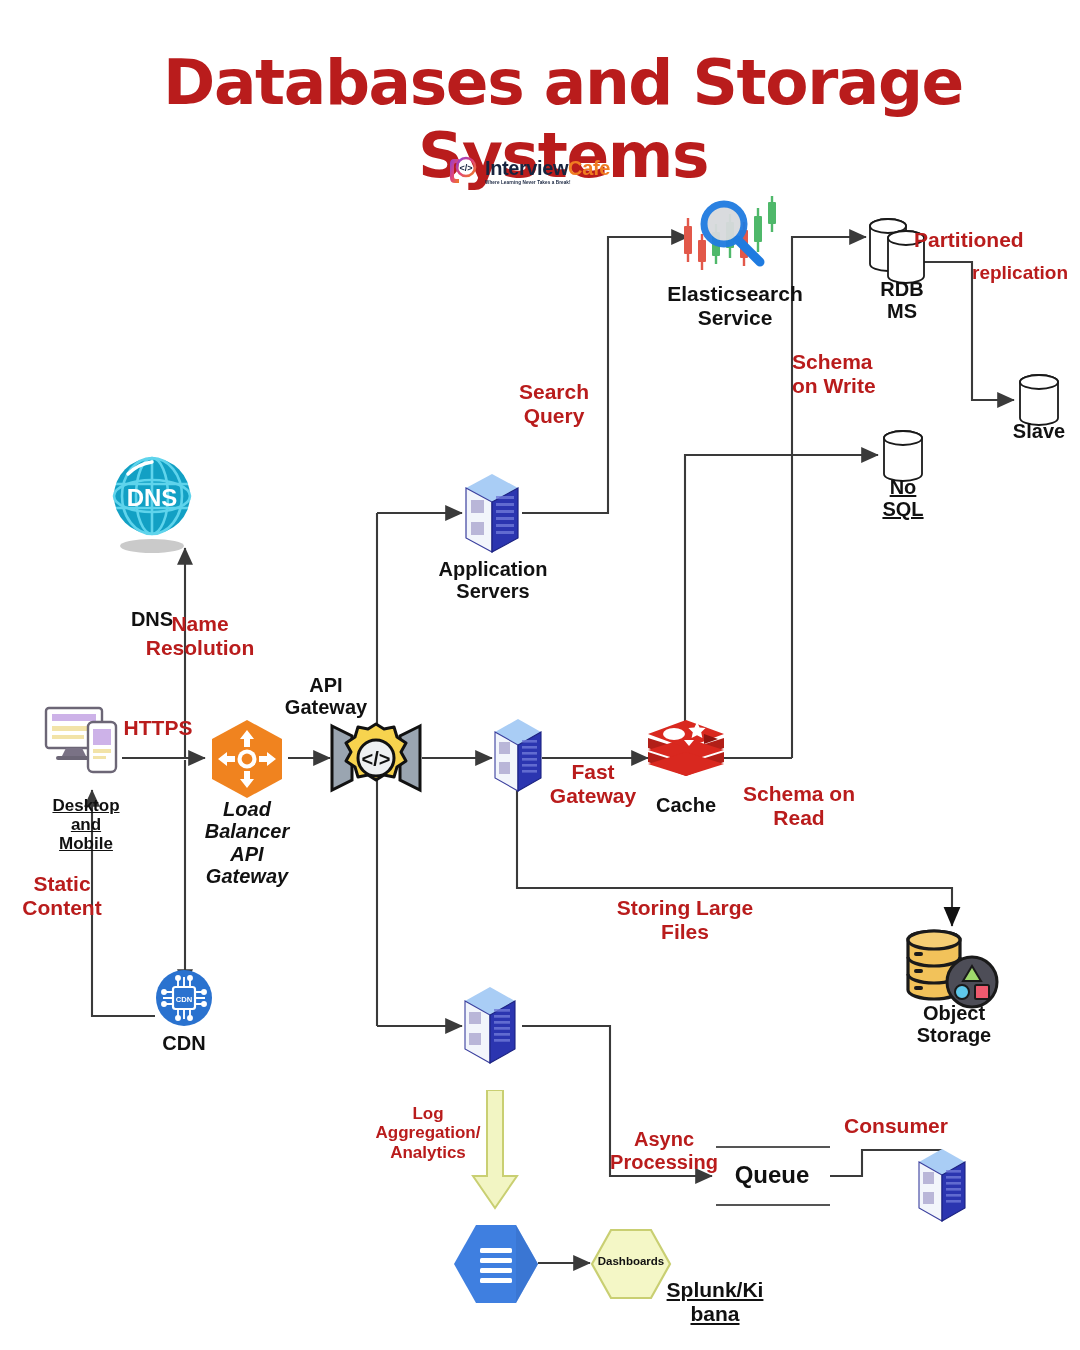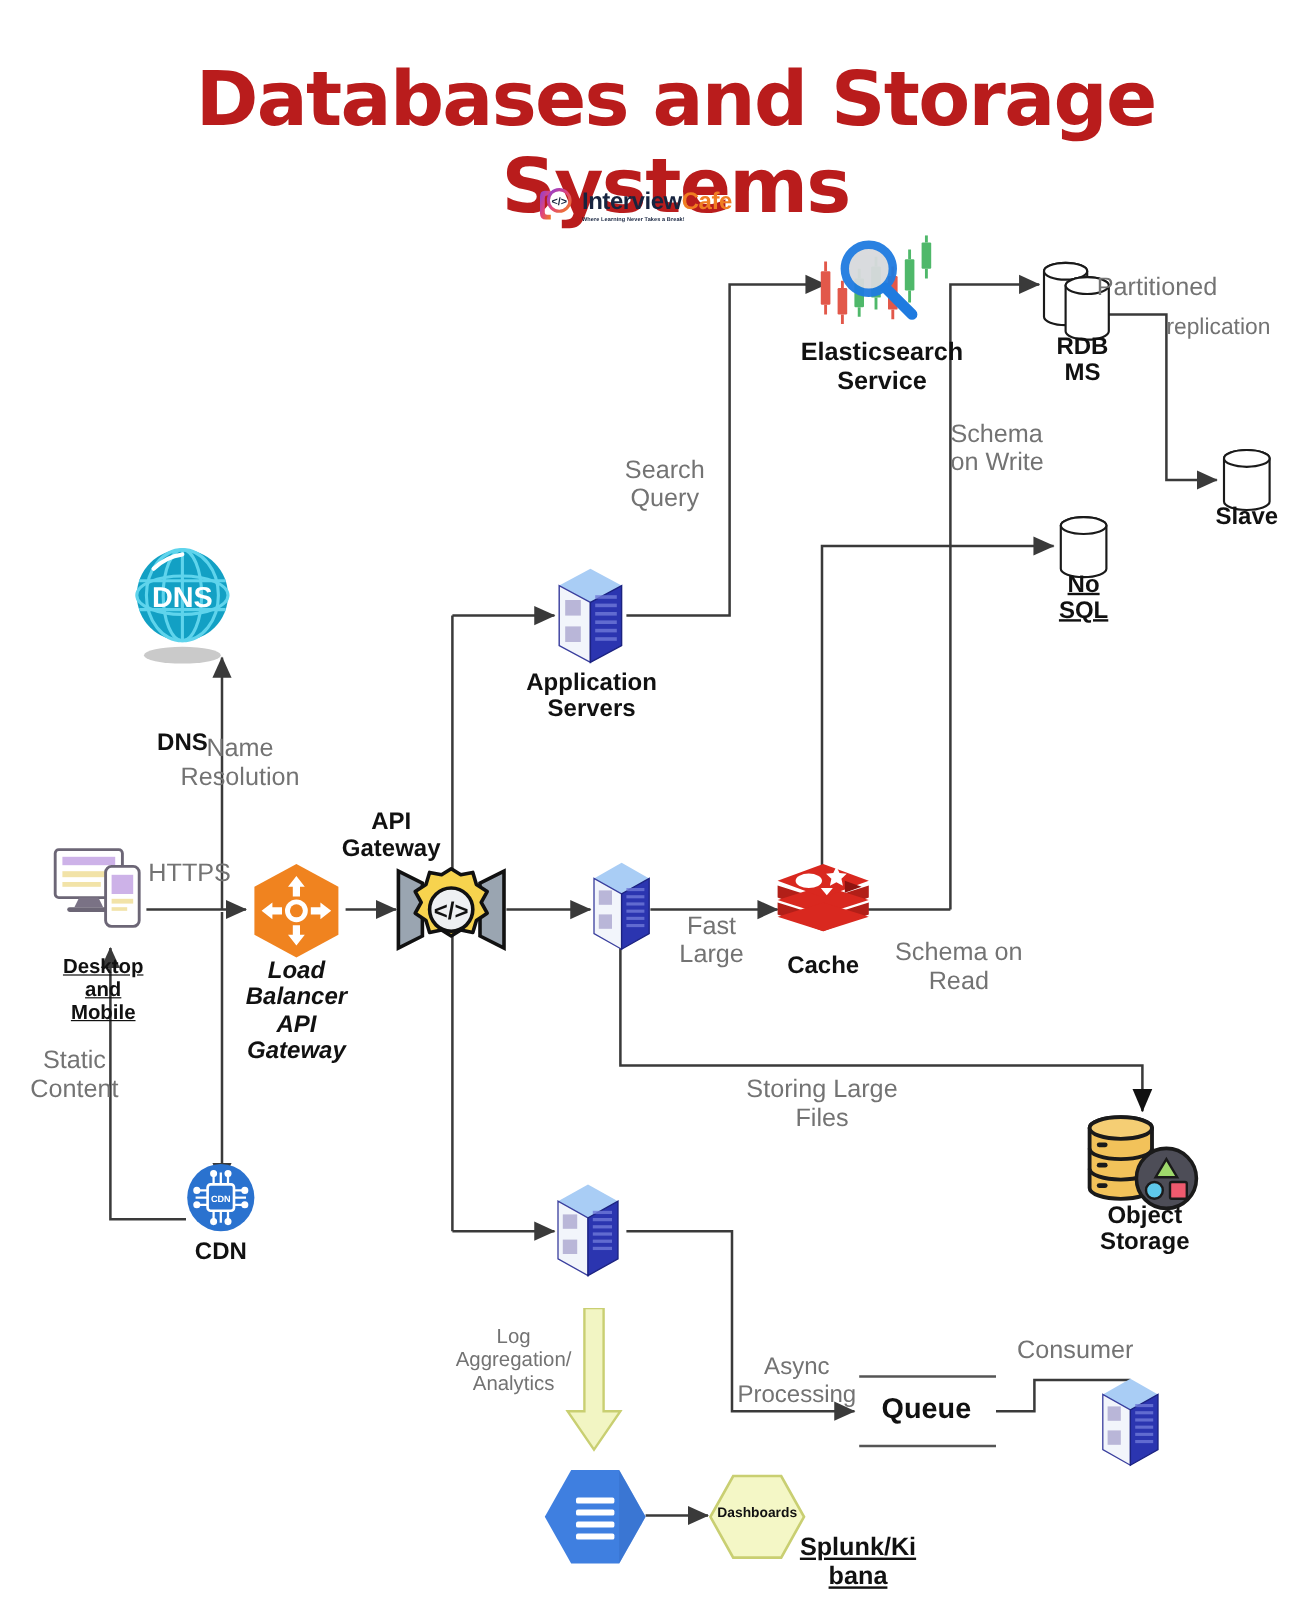--- a/index.html
+++ b/index.html
@@ -2,21 +2,21 @@
 <html><head>
 <meta charset="utf-8">
 <style>
   html,body{margin:0;padding:0;background:#ffffff;}
   body{width:1080px;height:1350px;position:relative;overflow:hidden;
        font-family:"Liberation Sans",sans-serif;color:#111;}
   #stage{position:absolute;inset:0;width:1080px;height:1350px;}
   svg.wires{position:absolute;left:0;top:0;width:1080px;height:1350px;pointer-events:none;}
   .node{position:absolute;}
   .lbl{position:absolute;text-align:center;font-weight:700;color:#111;line-height:1.12;white-space:pre-line;}
-  .edge-lbl{position:absolute;text-align:center;font-weight:400;color:#737373;line-height:1.14;white-space:pre-line;}
+  .edge-lbl{position:absolute;text-align:center;font-weight:700;color:#b91c1c;line-height:1.14;white-space:pre-line;}
   .title{position:absolute;left:0;top:46px;width:1080px;text-align:center;
          font-size:63px;font-weight:900;letter-spacing:-1.4px;color:#b91c1c;
          font-family:"DejaVu Sans","Liberation Sans",sans-serif;margin-left:23px;}
   
   .logo{position:absolute;left:448px;top:152px;width:190px;height:38px;display:flex;align-items:center;gap:7px;}
   .logo-mark{width:30px;height:32px;position:relative;flex:0 0 auto;}
   .logo-text{font-size:20px;font-weight:800;letter-spacing:-.4px;line-height:1;}
   .logo-text .a{color:#17243f;}
   .logo-text .b{color:#f07d22;}
   .logo-tag{font-size:4.6px;font-weight:700;color:#17243f;letter-spacing:.1px;margin-top:2px;}
@@ -422,21 +422,21 @@
   <div class="edge-lbl" style="left:122px;top:716px;width:72px;font-size:21px;">HTTPS</div>
   <div class="edge-lbl" style="left:8px;top:872px;width:108px;font-size:21px;">Static
 Content</div>
   <div class="edge-lbl" style="left:494px;top:380px;width:120px;font-size:21px;">Search
 Query</div>
   <div class="edge-lbl" style="left:792px;top:350px;width:128px;font-size:21px;text-align:left;">Schema
 on Write</div>
   <div class="edge-lbl" style="left:914px;top:228px;width:120px;font-size:21px;text-align:left;">Partitioned</div>
   <div class="edge-lbl" style="left:972px;top:262px;width:120px;font-size:19px;text-align:left;">replication</div>
   <div class="edge-lbl" style="left:546px;top:760px;width:94px;font-size:21px;">Fast
-Large</div>
+Gateway</div>
   <div class="edge-lbl" style="left:726px;top:782px;width:146px;font-size:21px;">Schema on
 Read</div>
   <div class="edge-lbl" style="left:600px;top:896px;width:170px;font-size:21px;">Storing Large
 Files</div>
   <div class="edge-lbl" style="left:360px;top:1104px;width:136px;font-size:17px;">Log
 Aggregation/
 Analytics</div>
   <div class="edge-lbl" style="left:604px;top:1128px;width:120px;font-size:20px;">Async
 Processing</div>
   <div class="edge-lbl" style="left:838px;top:1114px;width:116px;font-size:21px;">Consumer</div>

